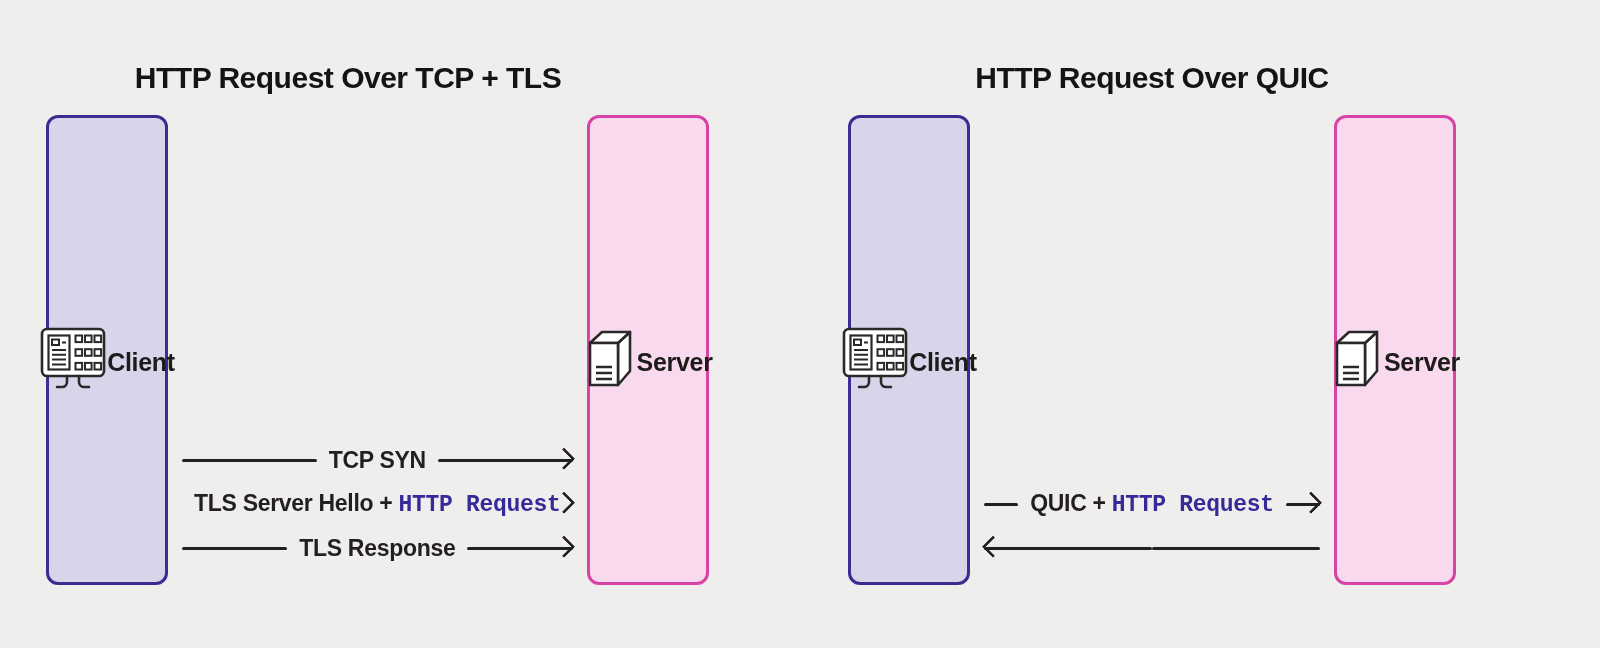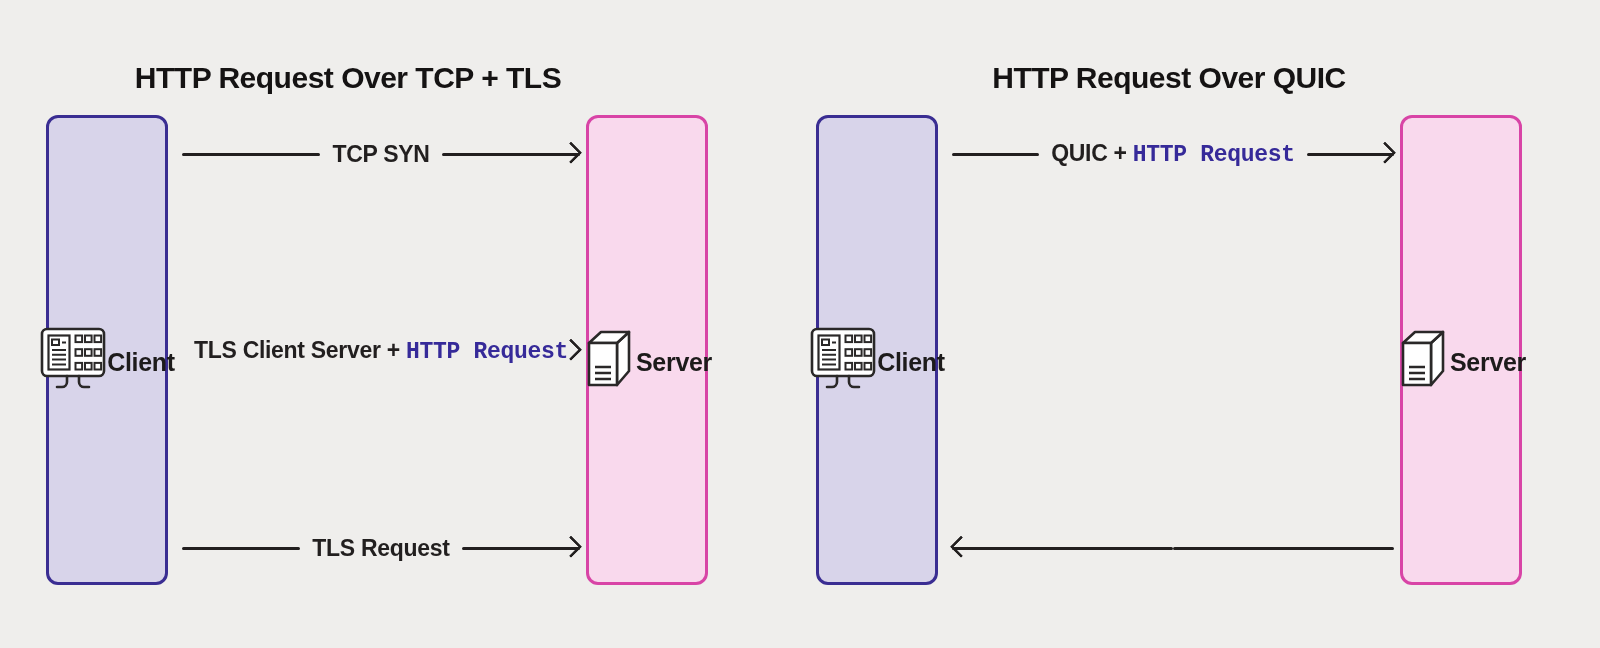--- a/index.html
+++ b/index.html
@@ -7,21 +7,21 @@
     position: relative;
     width: 1600px;
     height: 648px;
     background: var(--bg, #efeeec);
     font-family: "Liberation Sans", sans-serif;
     color: var(--ink, #221f1f);
     overflow: hidden;
   }
   .panel { position: absolute; top: 0; height: 100%; }
   .panel-left  { left: 46px;  width: 604px; border-radius: 16px; }
-  .panel-right { left: 816px; width: 706px; }
+  .panel-right { left: 848px; width: 608px; }
   .title {
     position: absolute;
     top: 36px; left: 0; right: 0;
     text-align: center;
     font-size: 30px;
     font-weight: 700;
     letter-spacing: -0.5px;
     color: #151313;
     white-space: nowrap;
   }
@@ -49,22 +49,22 @@
     font-size: 25px;
     font-weight: 700;
     letter-spacing: -0.3px;
     color: #1d1b1b;
   }
   .actor-icon svg { display: block; }
   .messages {
     flex: 1 1 auto;
     display: flex;
     flex-direction: column;
-    justify-content: space-between;
-    padding: 17px 6px 15px 14px;
+    justify-content: flex-end;
+    padding: 17px 14px 15px 14px;
   }
   .msg {
     position: relative;
     display: flex;
     align-items: center;
     height: 44px;
   }
   .msg .line {
     flex: 1 1 auto;
     height: 0;
@@ -130,29 +130,29 @@
     <span class="line"></span>
     <span class="label"><span>TCP SYN</span></span>
     <span class="line"></span>
     <span class="head"></span>
   </div>
 
 
 
   <div class="msg to-server">
     <span class="line"></span>
-    <span class="label"><span>TLS Client Server + </span><span class="accent">HTTP Request</span></span>
-    <span class="line"></span>
-    <span class="head"></span>
-  </div>
-
-
-  <div class="msg to-server">
-    <span class="line"></span>
-    <span class="label"><span>TLS Request</span></span>
+    <span class="label"><span>TLS Server Hello + </span><span class="accent">HTTP Request</span></span>
+    <span class="line"></span>
+    <span class="head"></span>
+  </div>
+
+
+  <div class="msg to-server">
+    <span class="line"></span>
+    <span class="label"><span>TLS Response</span></span>
     <span class="line"></span>
     <span class="head"></span>
   </div>
 </div>
       <div class="actor server">
         <div class="actor-inner">
           <span class="actor-icon">
   <svg width="54" height="64" viewBox="0 0 54 64" fill="none" xmlns="http://www.w3.org/2000/svg">
     <g stroke="#2a2828" stroke-width="2.6" stroke-linejoin="round">
       <path d="M35 17 L47 6 V45 L35 59 Z" fill="#ffffff"></path>

